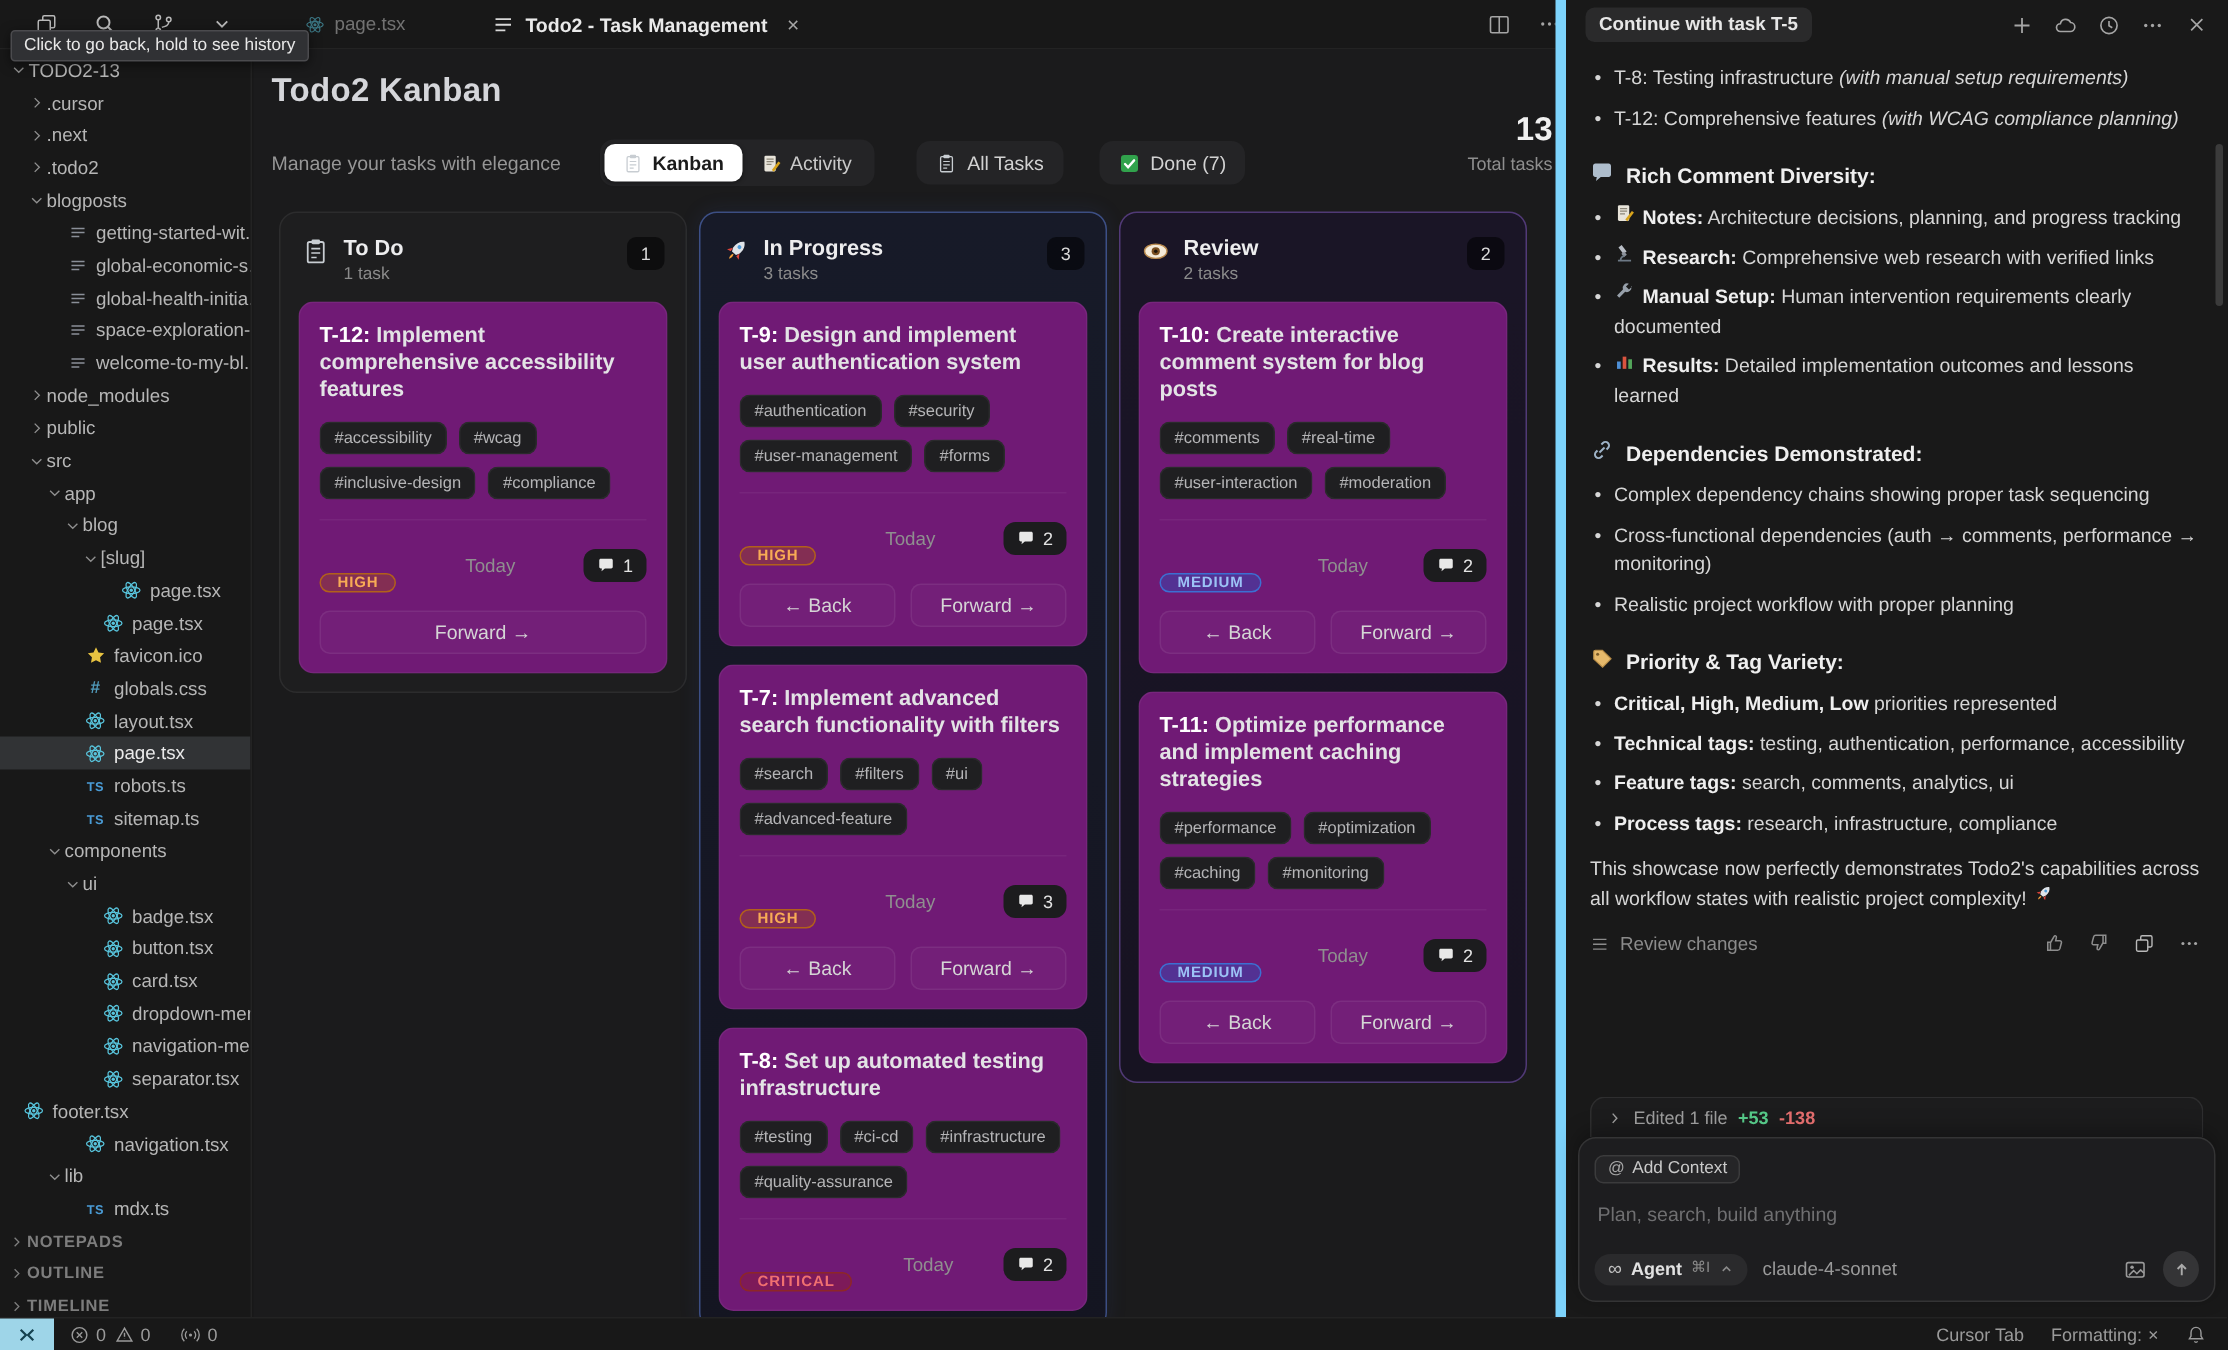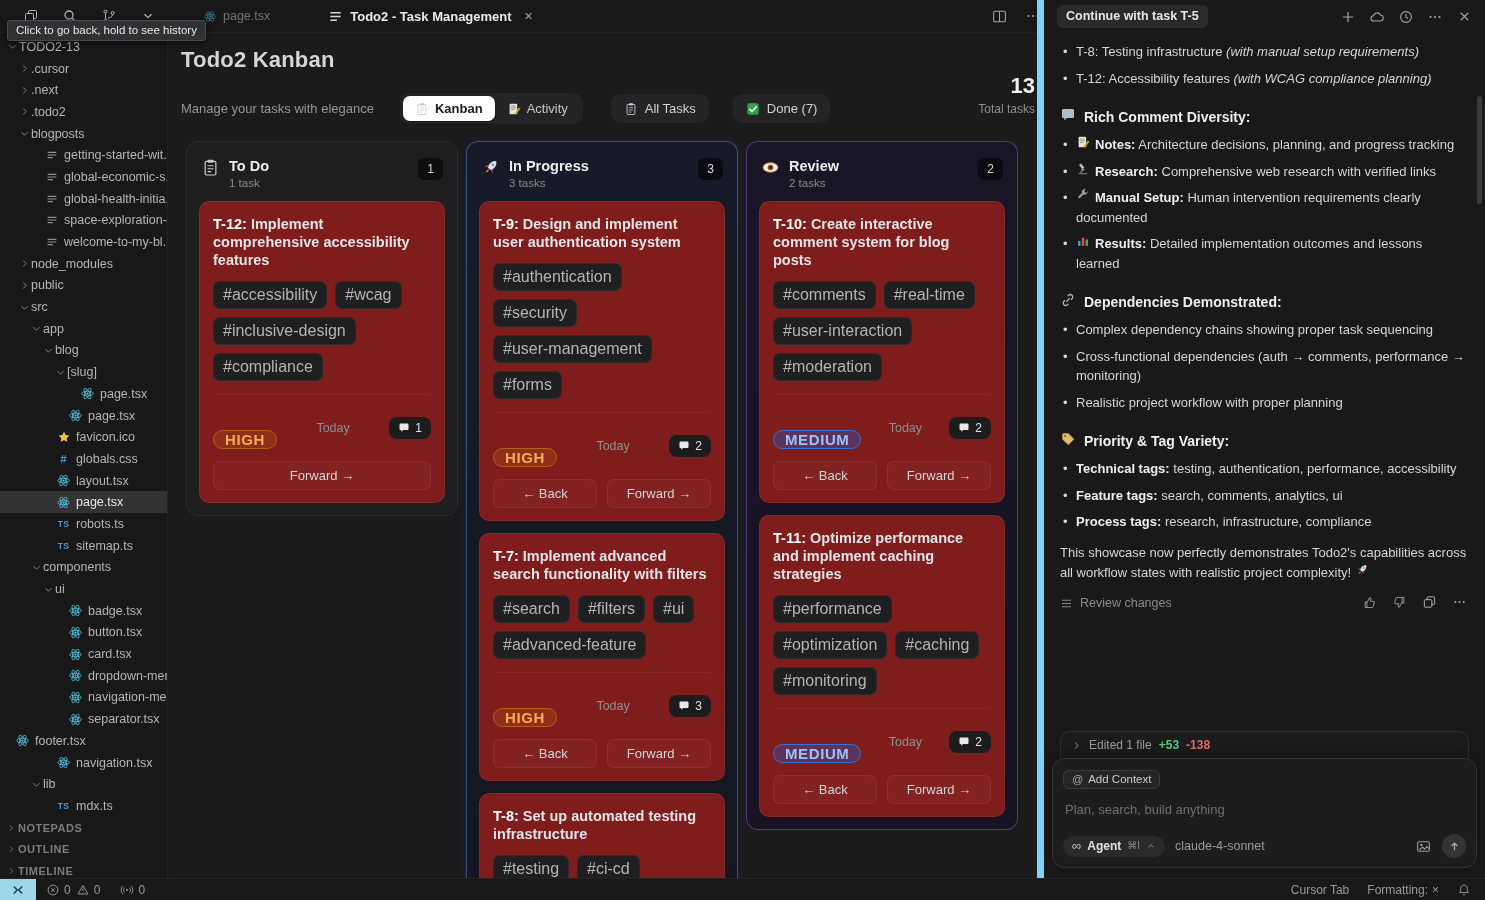--- a/index.html
+++ b/index.html
@@ -56,27 +56,27 @@
 
   .board { display:flex; gap:8px; padding:17px 0 0 17px; align-items:flex-start; }
   .col { width:272px; flex:0 0 272px; border-radius:12px; border:1px solid #2c2c2d; background:#1e1e1f; padding:12px; }
   .col.blue { border-color:rgba(92,126,214,.55); background:linear-gradient(180deg,#171a28,#141521); box-shadow:0 0 14px rgba(60,90,200,.12); }
   .col.purple { border-color:rgba(137,96,201,.5); background:linear-gradient(180deg,#1a1526,#171322); }
   .col-head { display:flex; align-items:flex-start; gap:9px; padding:4px 2px 0; }
   .col-head .icn svg { width:19px; height:19px; }
   .col-title { font-size:14.5px; font-weight:700; color:#ededee; line-height:1.15; }
   .col-count { font-size:11.5px; color:#8b8b8b; margin-top:2px; }
   .col-badge { margin-left:auto; min-width:25px; height:22px; background:rgba(0,0,0,.55); border-radius:6px; display:flex; align-items:center; justify-content:center; font-size:12px; color:#d9d9d9; padding:0 6px; }
-  .card { margin-top:12px; background:#7f1d1d; border:1px solid rgba(255,255,255,.055); border-radius:10px; padding:13px 13px 12px; cursor:pointer; }
+  .card { margin-top:12px; background:#701a75; border:1px solid rgba(255,255,255,.055); border-radius:10px; padding:13px 13px 12px; cursor:pointer; }
   .card-title { font-size:14.5px; font-weight:600; color:#e3e3e5; line-height:1.25; }
   .card-id { font-weight:800; color:#ffffff; }
   .tags { margin-top:12px; display:flex; flex-wrap:wrap; gap:8px; }
-  .tag { padding:4px 9px; background:#1f1f21; border:1px solid rgba(255,255,255,.05); border-radius:7px; font-size:16px; color:#b5b5b7; }
+  .tag { padding:4px 9px; background:#1f1f21; border:1px solid rgba(255,255,255,.05); border-radius:7px; font-size:11px; color:#b5b5b7; }
   .meta { margin-top:13px; padding-top:12px; border-top:1px solid rgba(255,255,255,.05); display:flex; align-items:center; justify-content:space-between; }
-  .prio { font-size:15px; font-weight:800; letter-spacing:.6px; padding:0 11px; border-radius:999px;margin-top:23px; }
+  .prio { font-size:10px; font-weight:800; letter-spacing:.6px; padding:0 11px; border-radius:999px;margin-top:23px; }
   .p-high { color:#f8ab55; background:rgba(170,90,12,.32); border:1px solid #b2601a; }
   .p-critical { color:#f07070; background:rgba(155,28,28,.3); border:1px solid #8e2727; }
   .p-medium { color:#9cc2f6; background:rgba(38,88,198,.38); border:1px solid #3c6fd2; }
   .due { font-size:12.5px; color:#8f8f8f; }
   .cmnt { display:flex; align-items:center; gap:5px; background:#1c1c1e; border-radius:8px; padding:4px 9px; font-size:12px; color:#e3e3e3; }
   .cmnt .icn svg { width:12px; height:12px; }
   .actions { margin-top:12px; display:flex; gap:10px; }
   .abtn { flex:1; height:29px; display:flex; align-items:center; justify-content:center; background:rgba(255,255,255,.025); border:1px solid rgba(255,255,255,.07); border-radius:7px; color:#d5d5d5; font-size:13px; cursor:pointer; }
 
   
@@ -840,21 +840,21 @@
         </span>
       <span class="icn">
           <svg width="15" height="15" viewBox="0 0 16 16" fill="none">
             <path d="M4 4l8 8M12 4l-8 8" stroke="#a5a5a5" stroke-width="1.2"></path>
           </svg>
         </span>
     </span>
   </div>
   <div class="chat" id="chat-blocks">
       <div class="c-bullet"><span>T-8: Testing infrastructure </span><i>(with manual setup requirements)</i></div>
-      <div class="c-bullet"><span>T-12: Accessibility features </span><i>(with WCAG compliance planning)</i></div>
+      <div class="c-bullet"><span>T-12: Comprehensive features </span><i>(with WCAG compliance planning)</i></div>
       <div class="c-head">
         <span class="bico"><span class="icn ">
             <svg width="16" height="16" viewBox="0 0 16 16" fill="none">
               <path d="M2 3.6C2 2.7 2.7 2 3.6 2h8.8c.9 0 1.6.7 1.6 1.6v5.8c0 .9-.7 1.6-1.6 1.6H7.2L4 13.6l.5-2.6h-.9C2.7 11 2 10.3 2 9.4z" fill="#aebdcc"></path>
             </svg>
           </span></span>
         <b>Rich Comment Diversity:</b>
       </div>
       <div class="c-bullet"><span class="bico"><span class="icn ">
             <svg width="16" height="16" viewBox="0 0 16 16" fill="none">
@@ -897,20 +897,21 @@
       <div class="c-bullet"><span>Realistic project workflow with proper planning</span></div>
       <div class="c-head">
         <span class="bico"><span class="icn ">
             <svg width="16" height="16" viewBox="0 0 16 16" fill="none">
               <path d="M2.5 8.3V3.6c0-.6.5-1.1 1.1-1.1h4.7L14 8.2l-5.6 5.6z" fill="#e6b96b" stroke="#b98d47" stroke-width=".8"></path>
               <circle cx="5.1" cy="5.1" r="1" fill="#7a5a28"></circle>
             </svg>
           </span></span>
         <b>Priority &amp; Tag Variety:</b>
       </div>
+      <div class="c-bullet"><b>Critical, High, Medium, Low</b><span> priorities represented</span></div>
       <div class="c-bullet"><b>Technical tags:</b><span> testing, authentication, performance, accessibility</span></div>
       <div class="c-bullet"><b>Feature tags:</b><span> search, comments, analytics, ui</span></div>
       <div class="c-bullet"><b>Process tags:</b><span> research, infrastructure, compliance</span></div>
       <div class="c-para"><span>This showcase now perfectly demonstrates Todo2's capabilities across all workflow states with realistic project complexity! </span><span class="bico"><span class="icn ">
             <svg width="18" height="18" viewBox="0 0 16 16" fill="none">
               <g transform="rotate(42 8 8)">
                 <path d="M8 .8c1.9 1.3 2.9 3.6 2.5 6.6l-1 2.1H6.5l-1-2.1C5.1 4.4 6.1 2.1 8 .8z" fill="#dfe3e8"></path>
                 <circle cx="8" cy="4.9" r="1.1" fill="#4f9bd8"></circle>
                 <path d="M5.6 7.6L3.6 10.4l2.3-.5z" fill="#e0443a"></path>
                 <path d="M10.4 7.6l2 2.8-2.3-.5z" fill="#e0443a"></path>

